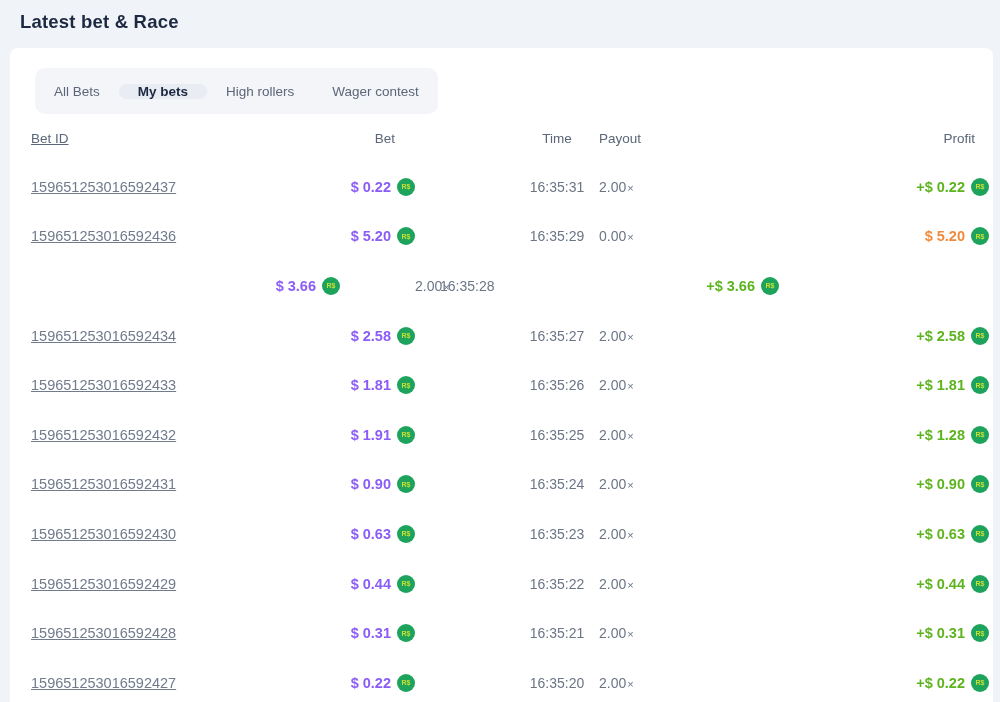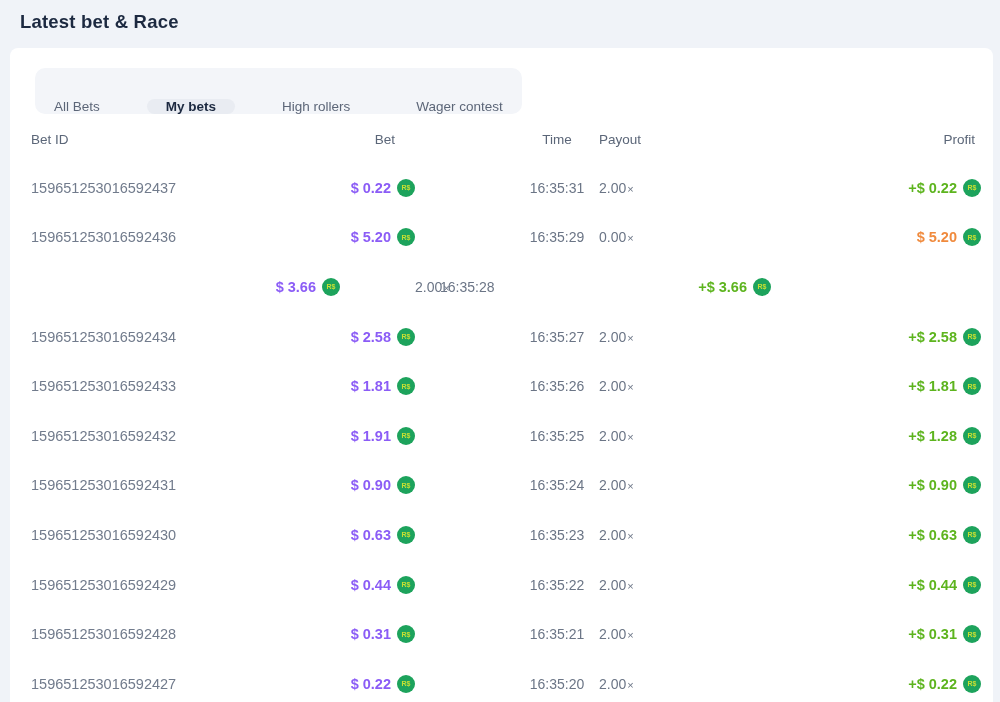--- a/index.html
+++ b/index.html
@@ -12,42 +12,42 @@
   .page-title {
     position: absolute; left: 20px; top: 11px;
     font-size: 18.5px; font-weight: 700; color: #1c2940; letter-spacing: .2px;
   }
   .card {
     position: absolute; left: 10px; top: 48px; right: 7px; bottom: -10px;
     background: #ffffff; border-radius: 8px 8px 0 0;
   }
   .tabs {
     display: inline-flex; margin: 20px 0 0 25px; height: 46px;
-    background: #f3f5f9; border-radius: 10px; align-items: flex-end; gap: 28px;
+    background: #f3f5f9; border-radius: 10px; align-items: center;
   }
   .tab {
     display: flex; align-items: center; padding: 0 19px;
     font-size: 13.5px; color: #5c6678; border-radius: 10px; cursor: pointer;
     white-space: nowrap;
   }
   .tab.active { background: #e9ecf2; color: #1c2940; font-weight: 700; }
 
   .grid-row {
     display: grid;
     grid-template-columns: 330px 75px 184px 184px 210px;
     align-items: center;
   }
   .thead { height: 48px; font-size: 13.5px; color: #5b6678; }
   .trow  { height: 49.6px; font-size: 14.5px; }
 
-  .c-betid   { padding-left: 21px; text-align: left; }
+  .c-betid   { padding-left: 21px; text-align: left; text-decoration: underline; }
   .c-bet     { text-align: right; display: flex; justify-content: flex-end; align-items: center; }
   .c-time    { padding-left: 100px; text-align: center; }
   .c-payout  { text-align: left; }
-  .c-profit  { text-align: right; display: flex; justify-content: flex-end; align-items: center; padding-right: 12px; }
+  .c-profit  { text-align: right; display: flex; justify-content: flex-end; align-items: center; padding-right: 4px; }
 
   .thead .c-bet    { padding-right: 20px; display: block; }
   .thead .c-profit { padding-right: 18px; display: block; }
 
   .betid-text { color: #717b8c; font-size: 14.5px; }
   .bet-amount { color: #8b5cf6; font-weight: 700; }
   .time-text, .payout-text { color: #6b7586; font-size: 14px; }
   .payout-x { font-size: 11px; margin-left: 1px; color: #6b7586; }
   .profit-amount { font-weight: 700; }
   .profit-amount.win  { color: #5db41e; }

